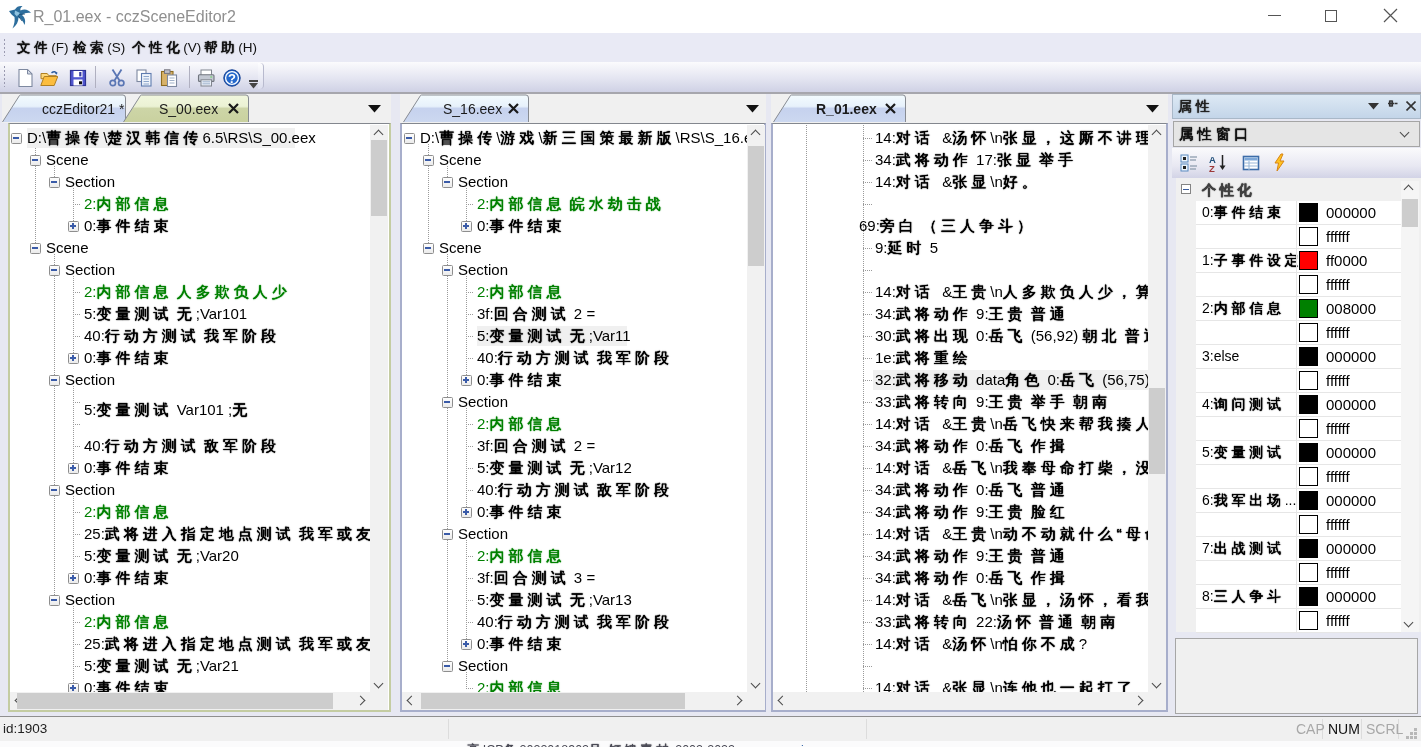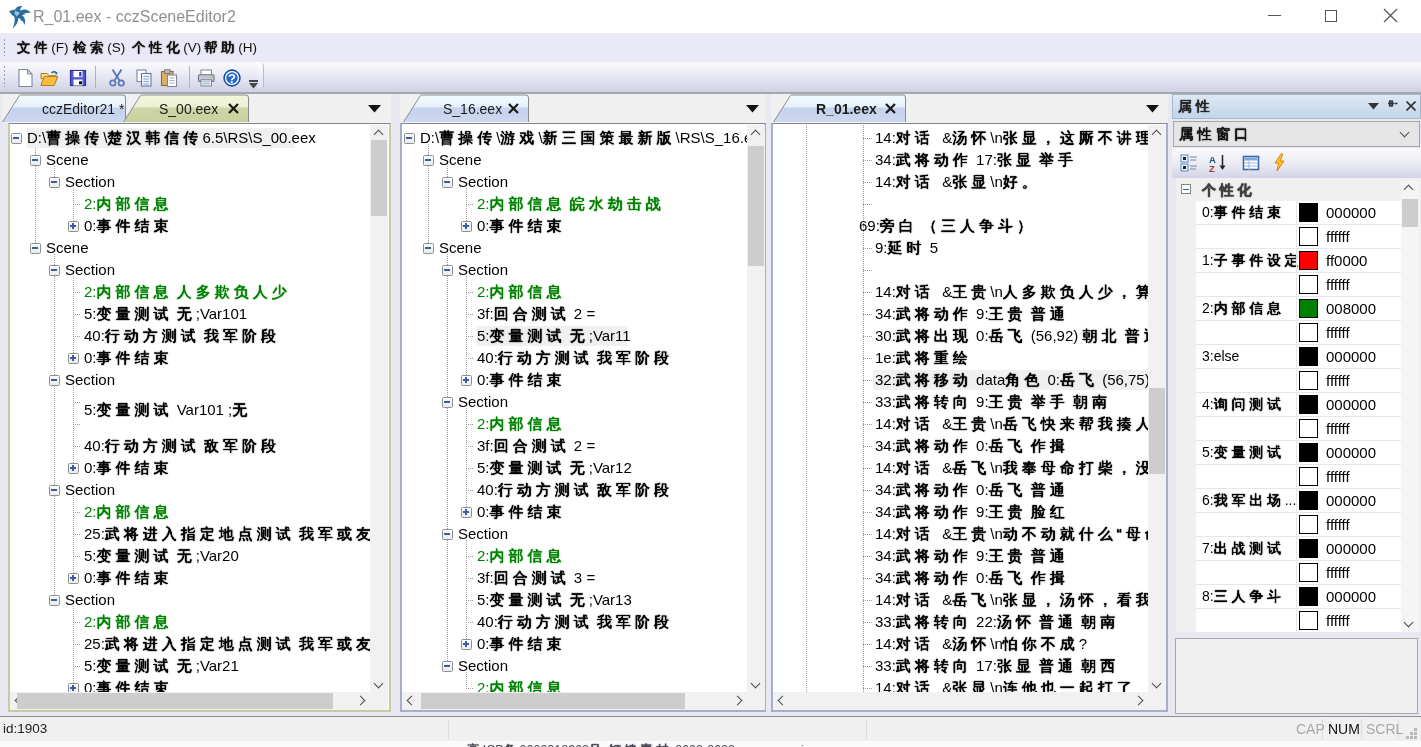--- a/index.html
+++ b/index.html
@@ -335,21 +335,20 @@
 <div class="tr" style="left:102px;top:420.5px">34:<i>武将动作</i> 9:<i>王贵</i> <i>普通</i></div>
 <div class="hd" style="left:90px;top:453.5px;width:9px"></div>
 <div class="tr" style="left:102px;top:442.5px">34:<i>武将动作</i> 0:<i>岳飞</i> <i>作揖</i></div>
 <div class="hd" style="left:90px;top:475.5px;width:9px"></div>
 <div class="tr" style="left:102px;top:464.5px">14:<i>对话</i>  &amp;<i>岳飞</i>\n<i>张显，汤怀，看我份上</i></div>
 <div class="hd" style="left:90px;top:497.5px;width:9px"></div>
 <div class="tr" style="left:102px;top:486.5px">33:<i>武将转向</i> 22:<i>汤怀</i> <i>普通</i> <i>朝南</i></div>
 <div class="hd" style="left:90px;top:519.5px;width:9px"></div>
 <div class="tr" style="left:102px;top:508.5px">14:<i>对话</i>  &amp;<i>汤怀</i>\n<i>怕你不成</i>?</div>
 <div class="hd" style="left:90px;top:541.5px;width:9px"></div>
-<div class="tr" style="left:102px;top:530.5px">33:<i>武将转向</i> 17:<i>张显</i> <i>普通</i> <i>朝西</i></div>
 <div class="hd" style="left:90px;top:563.5px;width:9px"></div>
 <div class="tr" style="left:102px;top:552.5px">14:<i>对话</i>  &amp;<i>张显</i>\n<i>连他也一起打了</i></div>
 </div>
 <div class="sb" style="left:1148px;top:124.5px;width:18px;height:567px"></div>
 <div class="th" style="left:1149px;top:388px;width:16px;height:86px"></div>
 <div class="ch chu" style="left:1153px;top:130.5px"></div>
 <div class="ch chd" style="left:1153px;top:679.5px"></div>
 <div class="sb" style="left:773px;top:691.5px;width:375px;height:18px"></div>
 <div class="th" style="left:17px;top:692.5px;width:77px;height:16px"></div>
 <div class="ch chl" style="left:779px;top:696.5px"></div>

